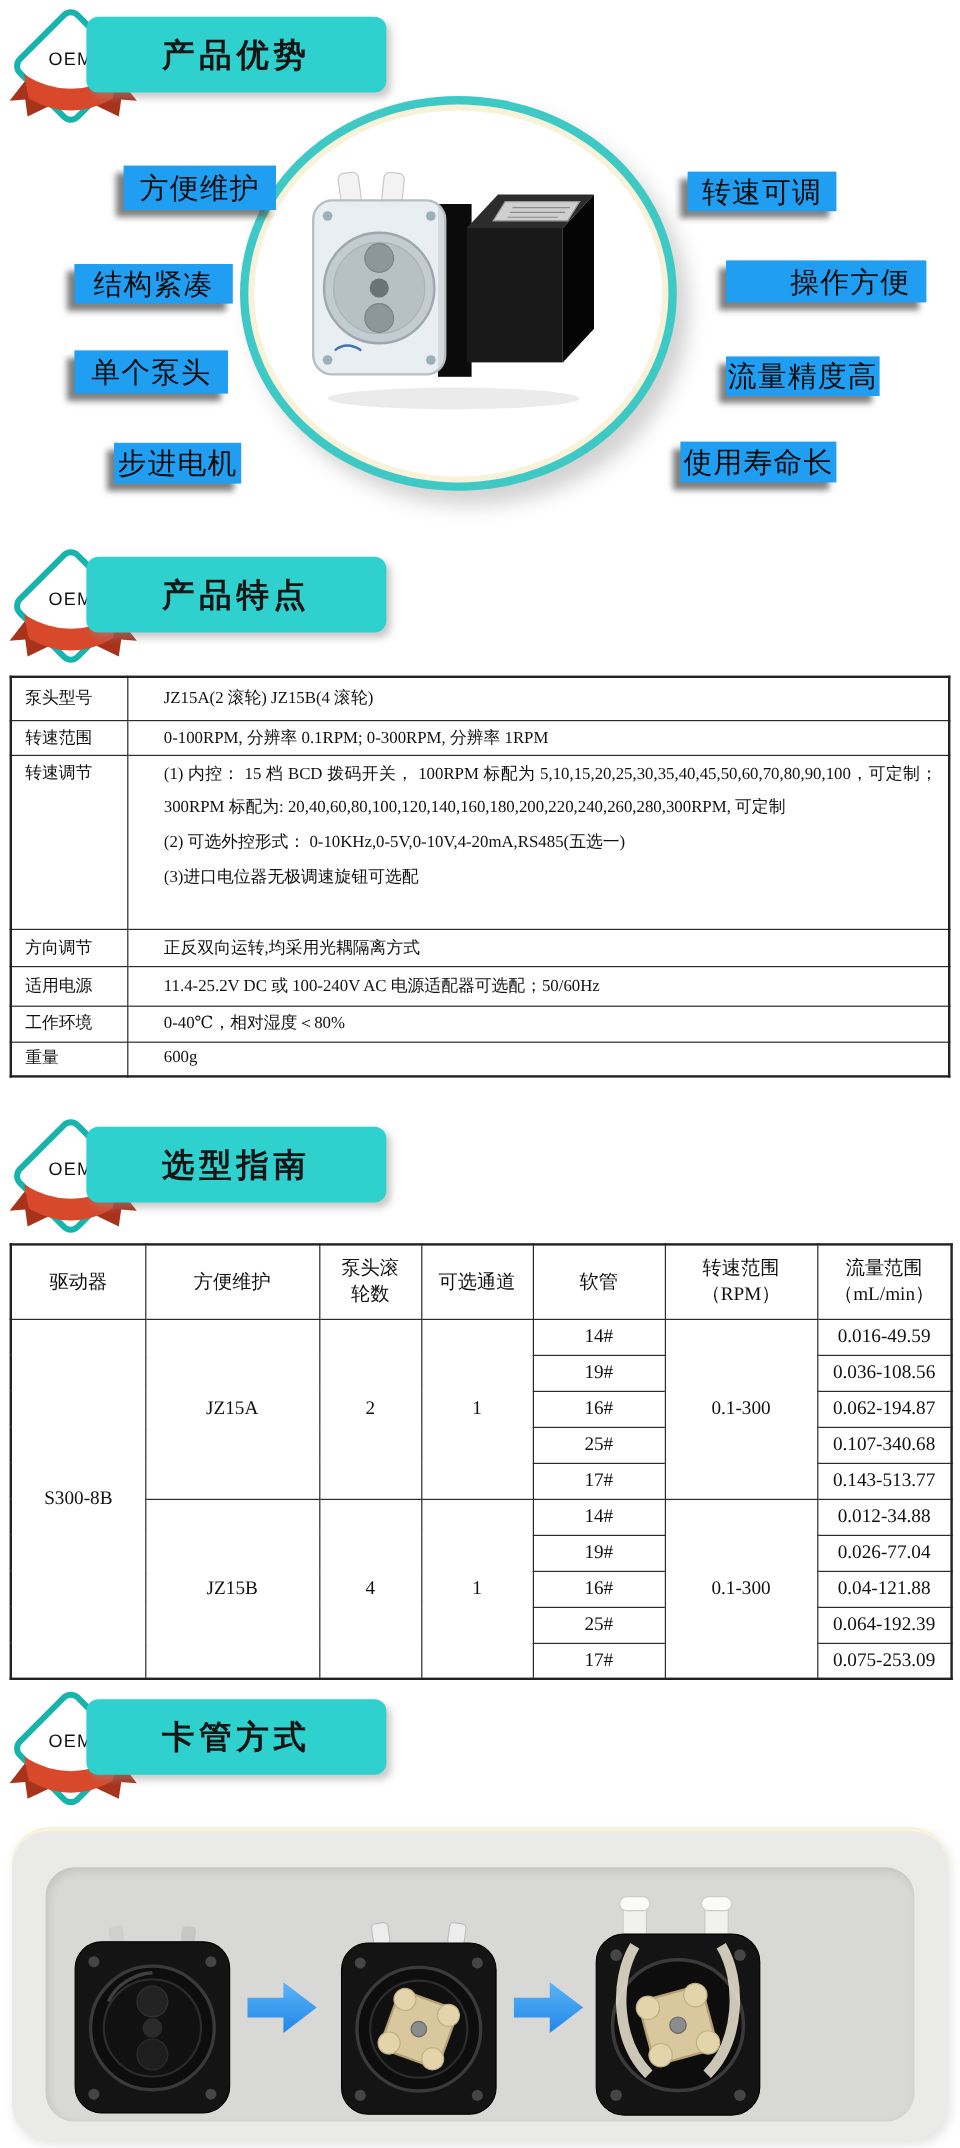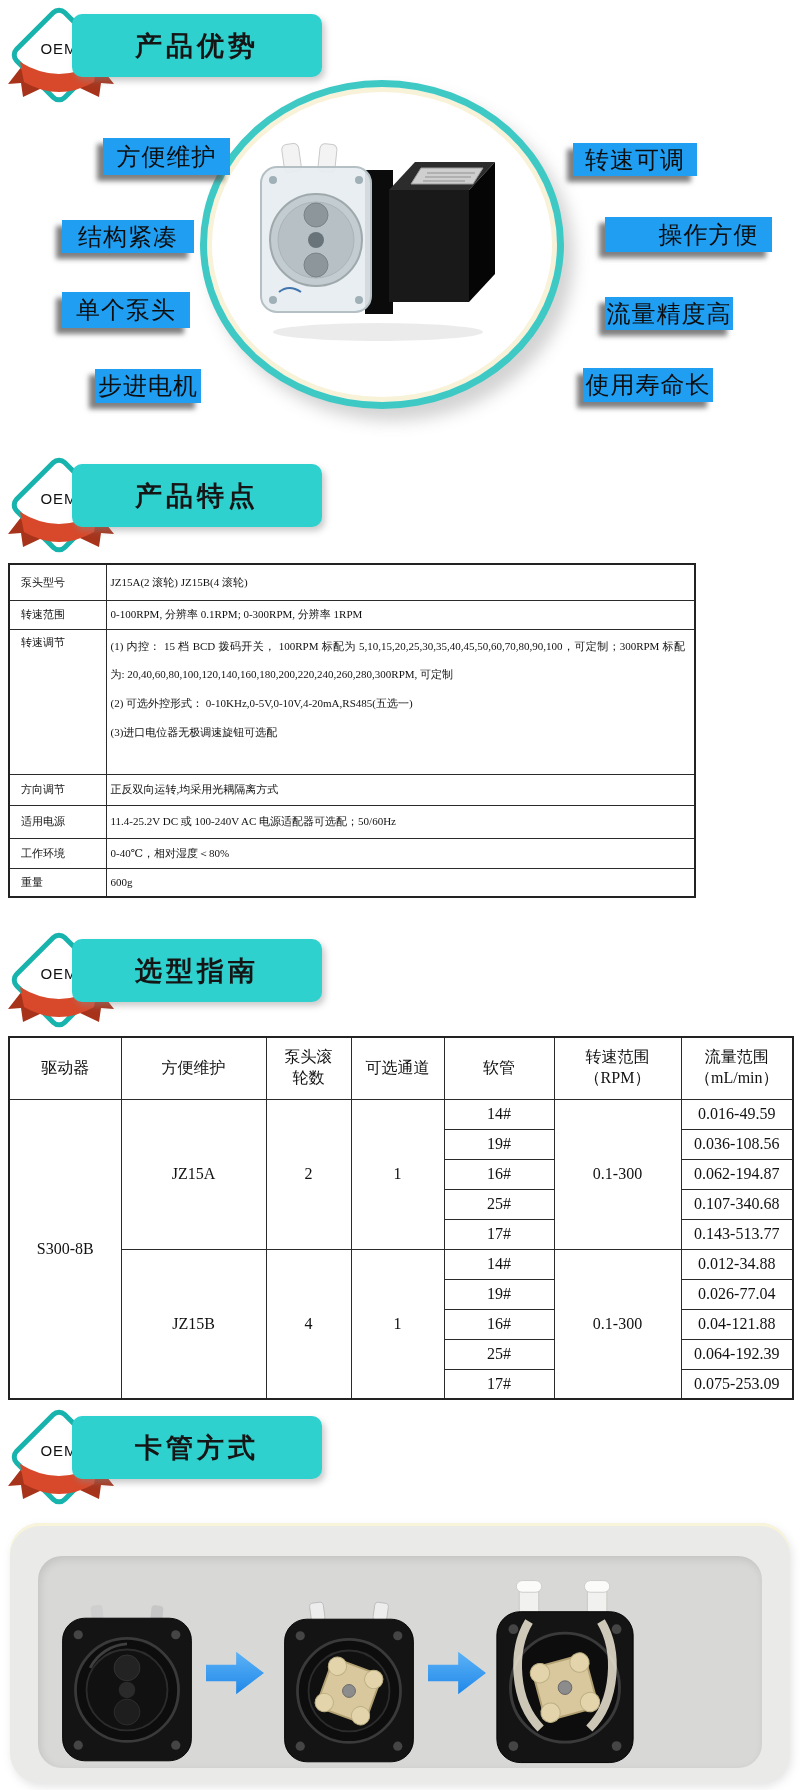--- a/index.html
+++ b/index.html
@@ -18,25 +18,25 @@
   .circle{position:absolute;left:200px;top:80px;width:350px;height:315px;border-radius:50%;
           border:7px solid #3fc9c4;box-shadow:inset 0 0 0 5px #f8f2d9,10px 12px 16px rgba(110,110,110,.30);
           background:#fff;}
   .product-svg{position:absolute;left:243px;top:112px;width:270px;height:240px;}
   .feat{position:absolute;background:#1f9ef2;color:#0d0d0d;font-size:24px;letter-spacing:1px;
         display:flex;align-items:center;justify-content:center;
         box-shadow:-6px 6px 5px rgba(85,85,85,.75);}
 
   
   table{border-collapse:collapse;table-layout:fixed;}
-  .spec{position:absolute;left:8px;top:563px;width:688px;border:2px solid #222;
-        font-family:"Liberation Serif","DejaVu Serif",serif;font-size:11px;}
+  .spec{position:absolute;left:8px;top:563px;width:784px;border:2px solid #222;
+        font-family:"Liberation Serif","DejaVu Serif",serif;font-size:14px;}
   .spec th,.spec td{border:1px solid #2b2b2b;vertical-align:middle;font-weight:normal;}
   .spec th{width:97px;text-align:left;padding-left:11px;}
-  .spec td{padding-left:4px;}
+  .spec td{padding-left:30px;}
   .spec .vtop{vertical-align:top;padding-top:5px;}
   .specval{height:142px;overflow:hidden;}
   .specval p{margin:1px 0;line-height:28px;}
   .specval p.just{text-align:justify;padding-right:8px;}
 
   
   .sel{position:absolute;left:8px;top:1036px;width:784px;border:2px solid #222;
        font-family:"Liberation Serif","DejaVu Serif",serif;font-size:16px;}
   .sel th,.sel td{border:1px solid #2b2b2b;text-align:center;vertical-align:middle;font-weight:normal;padding:0;}
   .sel tr.head{height:62px;}
@@ -96,21 +96,21 @@
     <path d="M36 180 q10 -8 22 0" fill="none" stroke="#3f74ad" stroke-width="2"></path>
   </svg>
 
   <div class="feat" style="left:103px;top:138px;width:127px;height:37px;">方便维护</div>
   <div class="feat" style="left:62px;top:220px;width:132px;height:33px;">结构紧凑</div>
   <div class="feat" style="left:62px;top:292px;width:128px;height:36px;">单个泵头</div>
   <div class="feat" style="left:95px;top:369px;width:106px;height:34px;">步进电机</div>
   <div class="feat" style="left:573px;top:143px;width:124px;height:33px;">转速可调</div>
   <div class="feat" style="left:605px;top:217px;width:127px;height:35px;padding-left:40px;">操作方便</div>
   <div class="feat" style="left:605px;top:297px;width:128px;height:33px;">流量精度高</div>
-  <div class="feat" style="left:583px;top:368px;width:130px;height:34px;">使用寿命长</div>
+  <div class="feat" style="left:567px;top:368px;width:130px;height:34px;">使用寿命长</div>
 
   <div class="sec-header" style="left:6px;top:454px;">
     <svg class="badge-svg" viewBox="0 0 110 115">
       <path d="M16 62 L2 80 L15 79 L17 93 L36 84 Z" fill="#a8331b"></path>
       <path d="M94 62 L108 80 L95 79 L93 93 L74 84 Z" fill="#a8331b"></path>
       <rect x="19" y="17" width="68" height="68" rx="8" transform="rotate(45 53 51)" fill="#ffffff" stroke="#17b3ad" stroke-width="5"></rect>
       <path d="M14 58 Q53 82 92 58 L88 78 Q53 98 18 78 Z" fill="#d8492b"></path>
       <text x="53" y="50" text-anchor="middle" font-size="15" letter-spacing="1" fill="#111">OEM</text>
     </svg>
     <div class="hdr-bar">产品特点</div>

